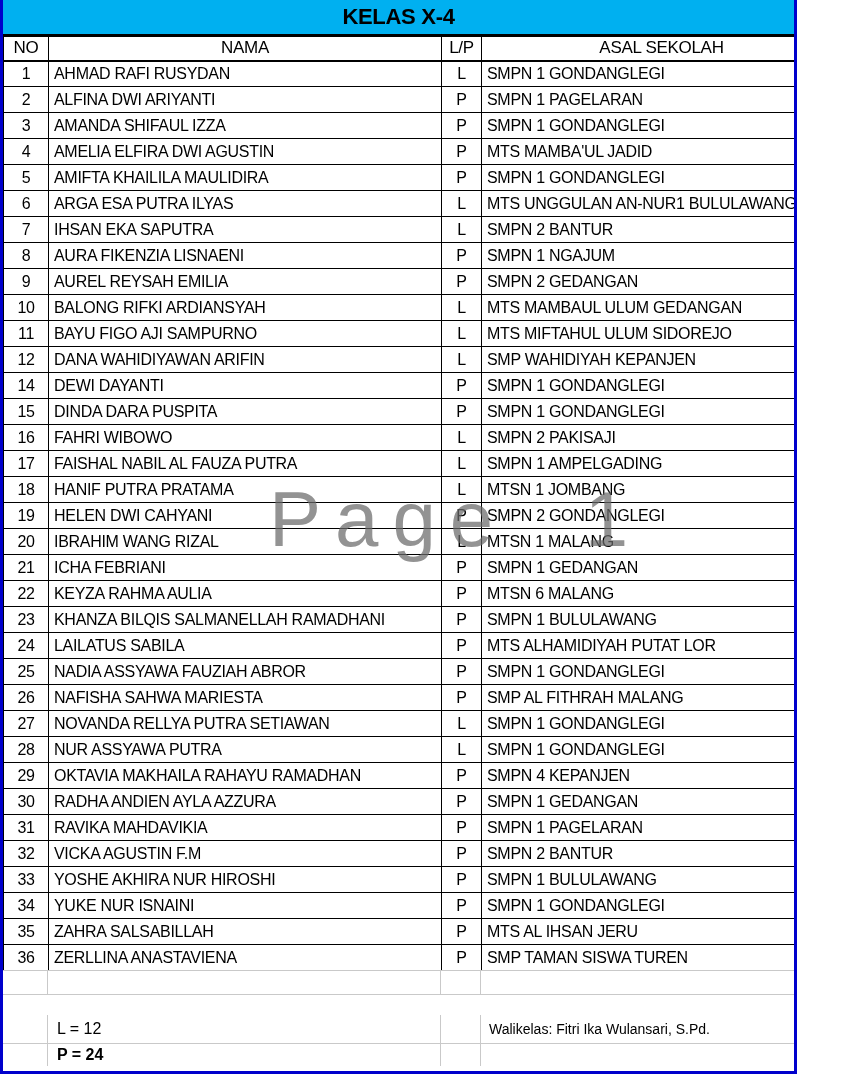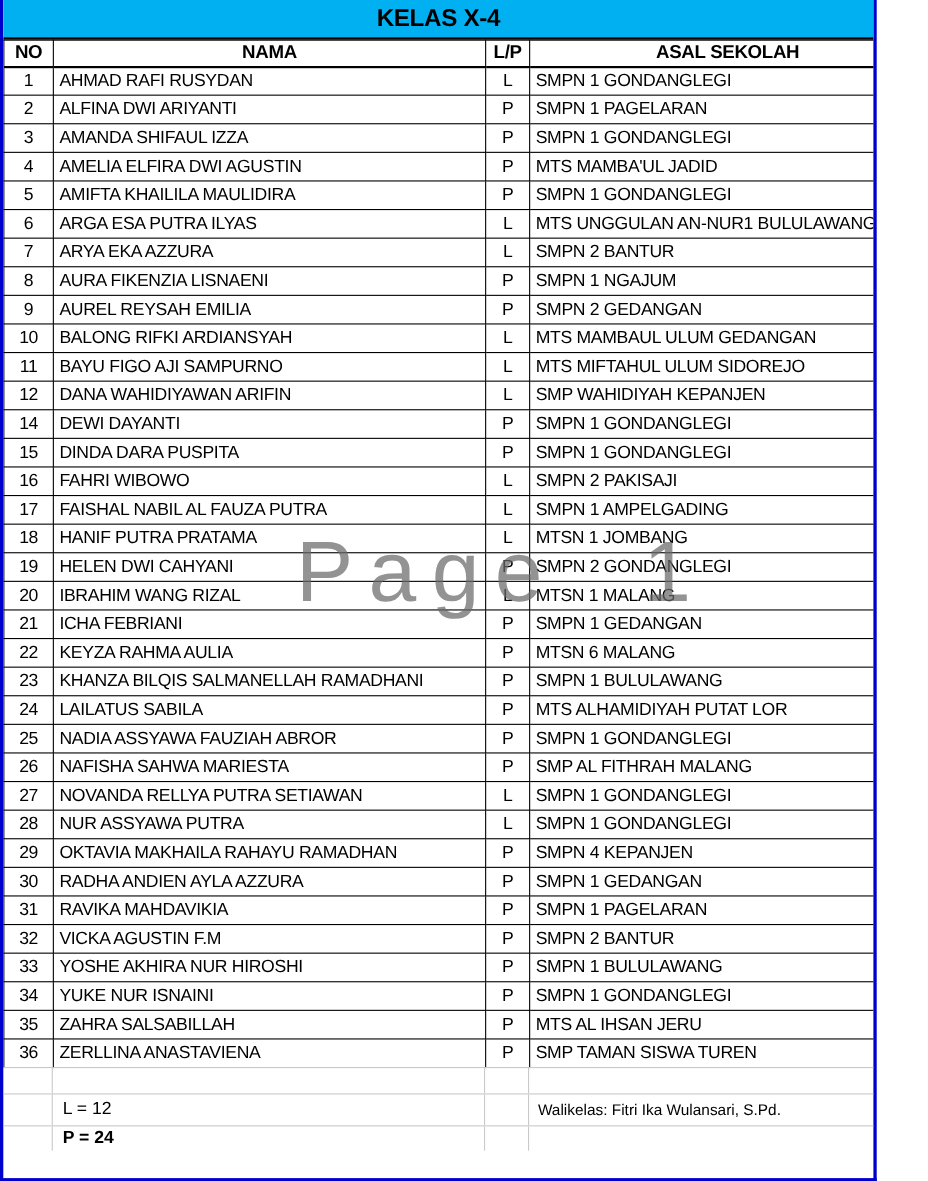--- a/index.html
+++ b/index.html
@@ -33,21 +33,21 @@
   }
   table.roster col.c-no{width:45px;}
   table.roster col.c-nama{width:393px;}
   table.roster col.c-lp{width:40px;}
   table.roster col.c-asal{width:360px;}
 
   table.roster th{
     height:24px;
     border:1px solid #000;
     border-bottom-width:2px;
-    font-weight:bold;font-size:17px;
+    font-weight:normal;font-size:17px;
     text-align:center;
     padding:0 4px;
     letter-spacing:-0.3px;
     overflow:hidden;white-space:nowrap;
   }
   table.roster td{
     height:26px;
     border:1px solid #000;
     font-size:16px;
     padding:0 5px;
@@ -60,21 +60,21 @@
   
   .footer-grid{position:relative;width:838px;}
   .footer-row{display:flex;border-bottom:1px solid #C9C9C9;}
   .footer-row:last-child{border-bottom:none;font-weight:bold;}
   .fcell{overflow:hidden;white-space:nowrap;display:flex;align-items:center;}
   .fcell.no{width:45px;border-right:1px solid #C9C9C9;}
   .fcell.nama{width:393px;border-right:1px solid #C9C9C9;font-size:16px;padding:0 5px 0 9px;}
   .fcell.lp{width:40px;border-right:1px solid #C9C9C9;}
   .fcell.asal{width:360px;font-size:14px;padding:0 5px 0 8px;}
   .fr-empty{height:24px;}
-  .fr-l{height:29px;}
+  .fr-l{height:29px;margin-top:20px;}
   .fr-p{height:22px;}
 
   
   .watermark{
     position:absolute;
     left:266px;top:474px;
     font-size:78px;
     letter-spacing:14px;
     word-spacing:42px;
     color:rgba(105,105,105,0.72);
@@ -137,21 +137,21 @@
       <td>SMPN 1 GONDANGLEGI</td>
     </tr>
         <tr>
       <td class="center">6</td>
       <td>ARGA ESA PUTRA ILYAS</td>
       <td class="center">L</td>
       <td>MTS UNGGULAN AN-NUR1 BULULAWANG</td>
     </tr>
         <tr>
       <td class="center">7</td>
-      <td>ARYA EKA AZZURA</td>
+      <td>IHSAN EKA SAPUTRA</td>
       <td class="center">L</td>
       <td>SMPN 2 BANTUR</td>
     </tr>
         <tr>
       <td class="center">8</td>
       <td>AURA FIKENZIA LISNAENI</td>
       <td class="center">P</td>
       <td>SMPN 1 NGAJUM</td>
     </tr>
         <tr>

